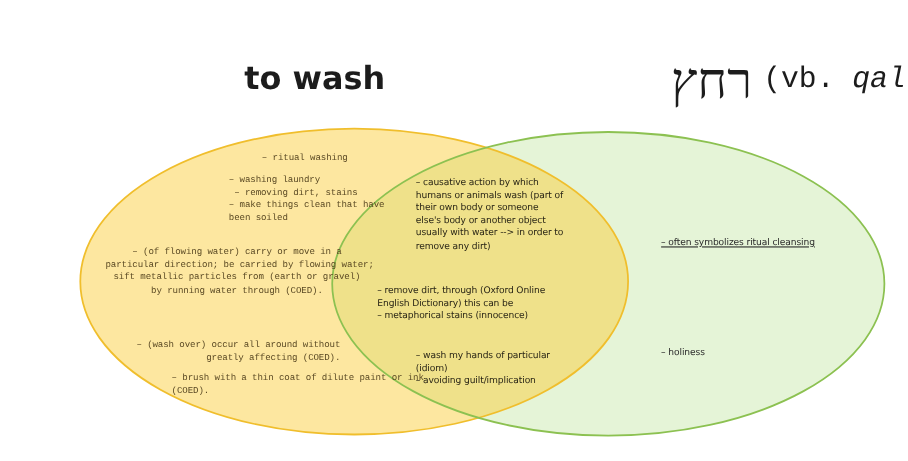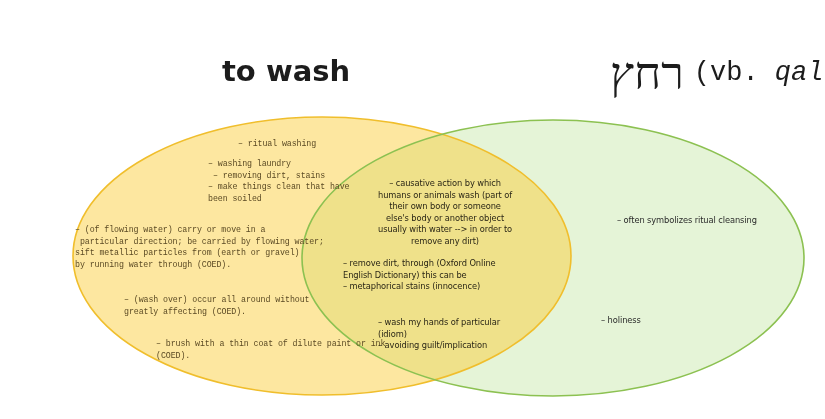--- a/index.html
+++ b/index.html
@@ -38,36 +38,36 @@
 <div class="title-left">to wash</div>
 <div class="title-right">
   <span class="hebrew" dir="rtl">רחץ</span><span class="gram"><span>(vb. </span><i>qal</i><span>)</span></span>
 </div>
 
 <div class="note y" style="left:238px; top:138px;">– ritual washing</div>
 <div class="note y" style="left:172px; top:158px;margin-left:36px;">– washing laundry
  – removing dirt, stains
 – make things clean that have
 been soiled</div>
-<div class="note y" style="left:75px; top:224px;">– (of flowing water) carry or move in a
+<div class="note y" style="left:91px; top:224px;text-align:center;">– (of flowing water) carry or move in a
  particular direction; be carried by flowing water;
 sift metallic particles from (earth or gravel)
 by running water through (COED).</div>
-<div class="note y" style="left:124px; top:294px;">– (wash over) occur all around without
+<div class="note y" style="left:124px; top:308px;text-align:right;">– (wash over) occur all around without
 greatly affecting (COED).</div>
 <div class="note y" style="left:156px; top:338px;">– brush with a thin coat of dilute paint or ink
 (COED).</div>
 
-<div class="note c" style="left:378px; top:178px;text-align:center;">– causative action by which
+<div class="note c" style="left:378px; top:160px;">– causative action by which
 humans or animals wash (part of
 their own body or someone
 else's body or another object
 usually with water --&gt; in order to
 remove any dirt)</div>
 <div class="note c" style="left:343px; top:258px;">– remove dirt, through (Oxford Online
 English Dictionary) this can be
 – metaphorical stains (innocence)</div>
 <div class="note c" style="left:378px; top:317px;">– wash my hands of particular
 (idiom)
 – avoiding guilt/implication</div>
 
-<div class="note g" style="left:617px; top:215px;">– often symbolizes ritual cleansing</div>
+<div class="note g" style="left:601px; top:215px;text-decoration:underline;">– often symbolizes ritual cleansing</div>
 <div class="note g" style="left:601px; top:315px;">– holiness</div>
 
 </body></html>

